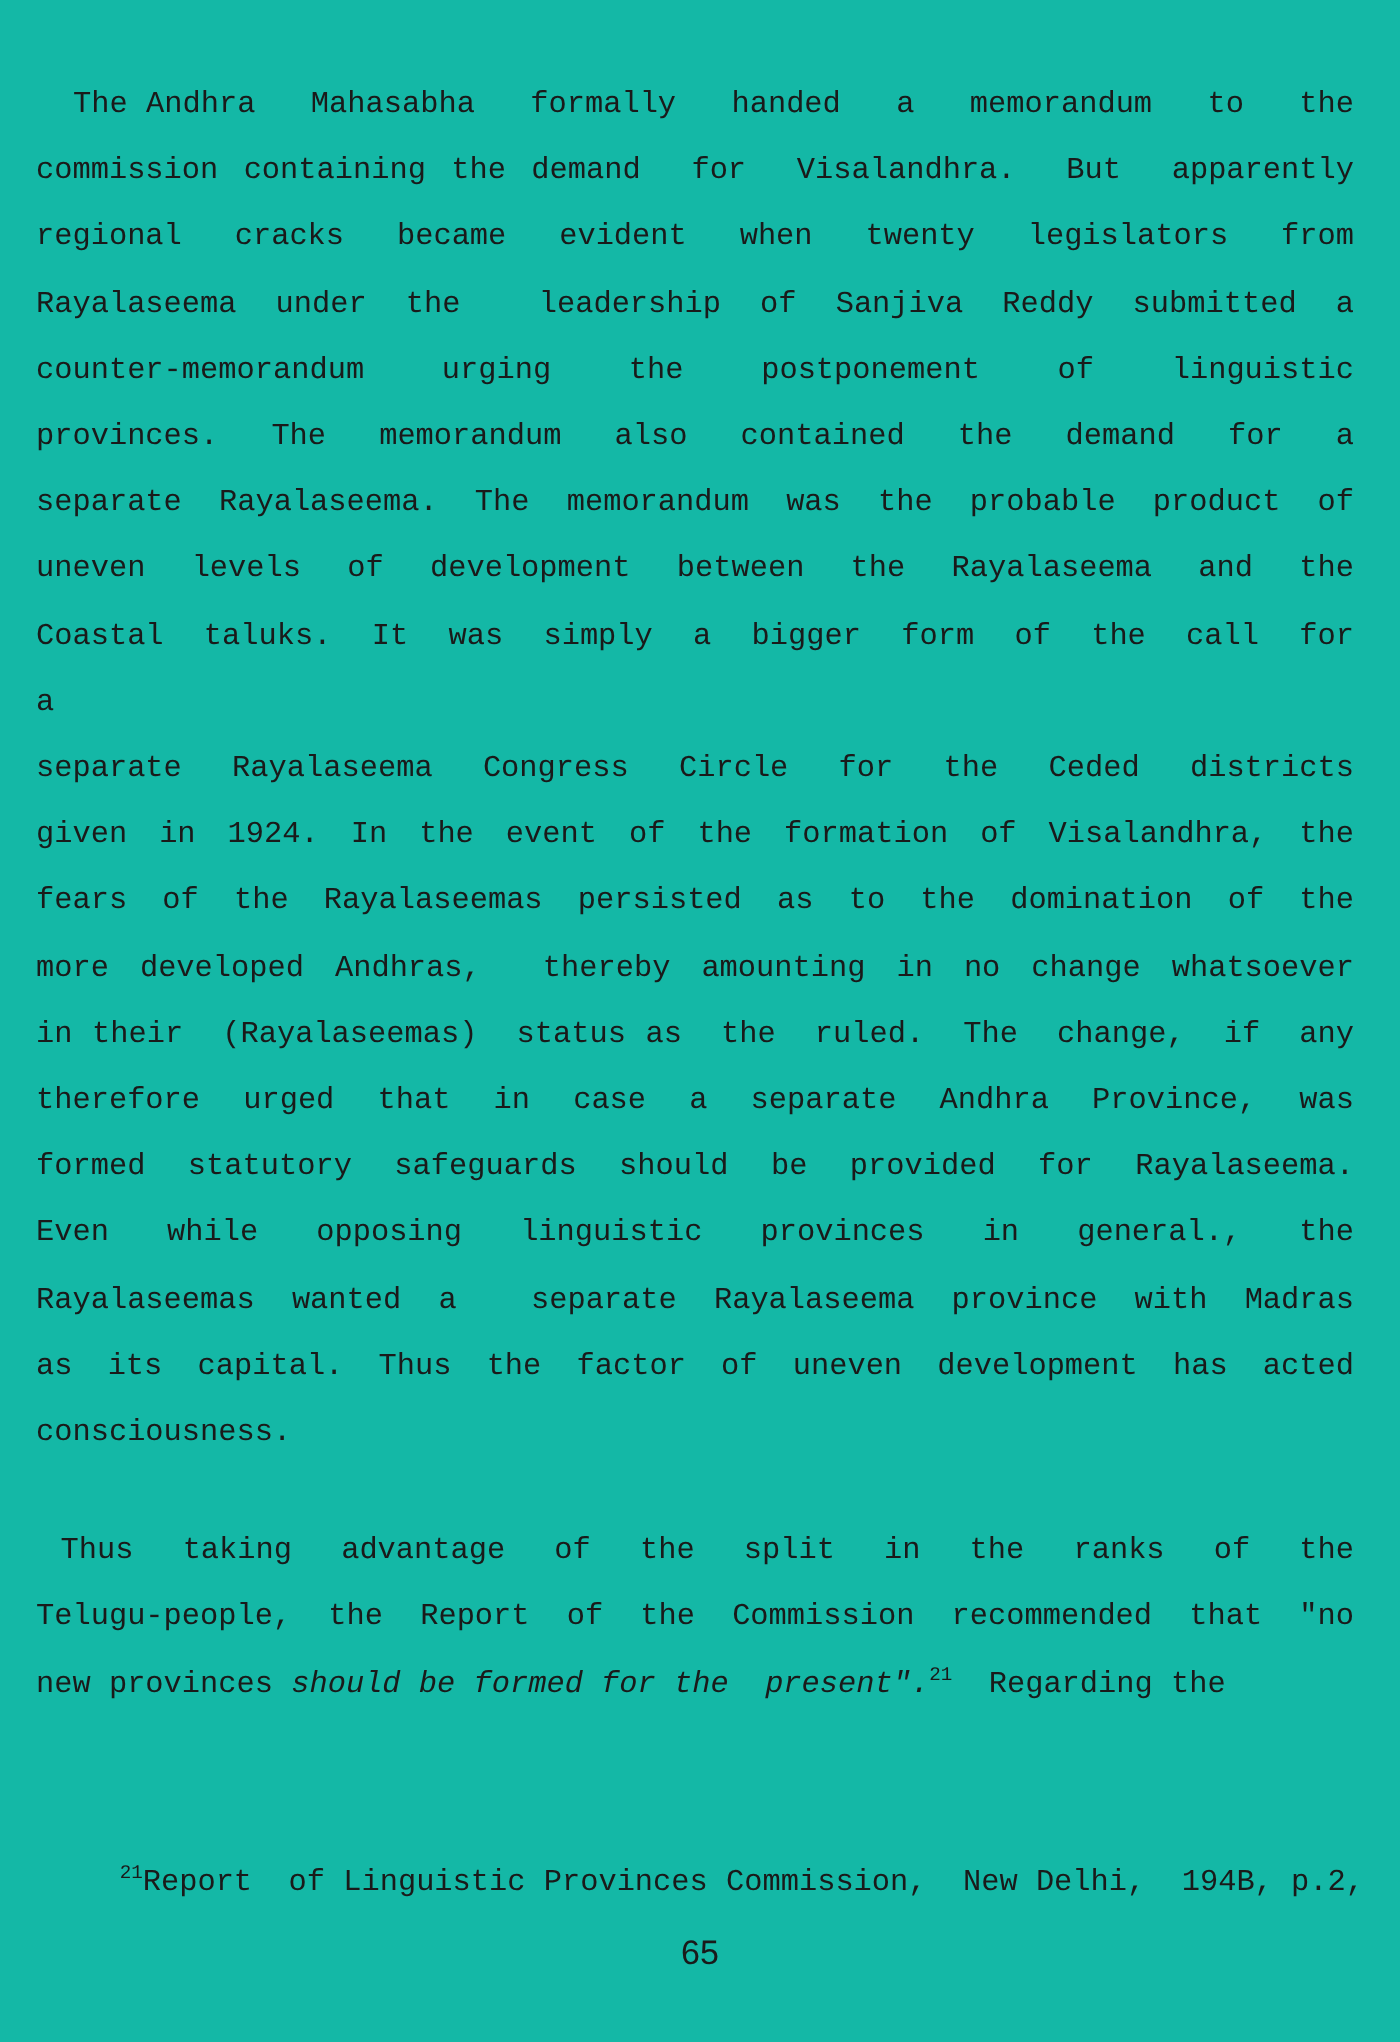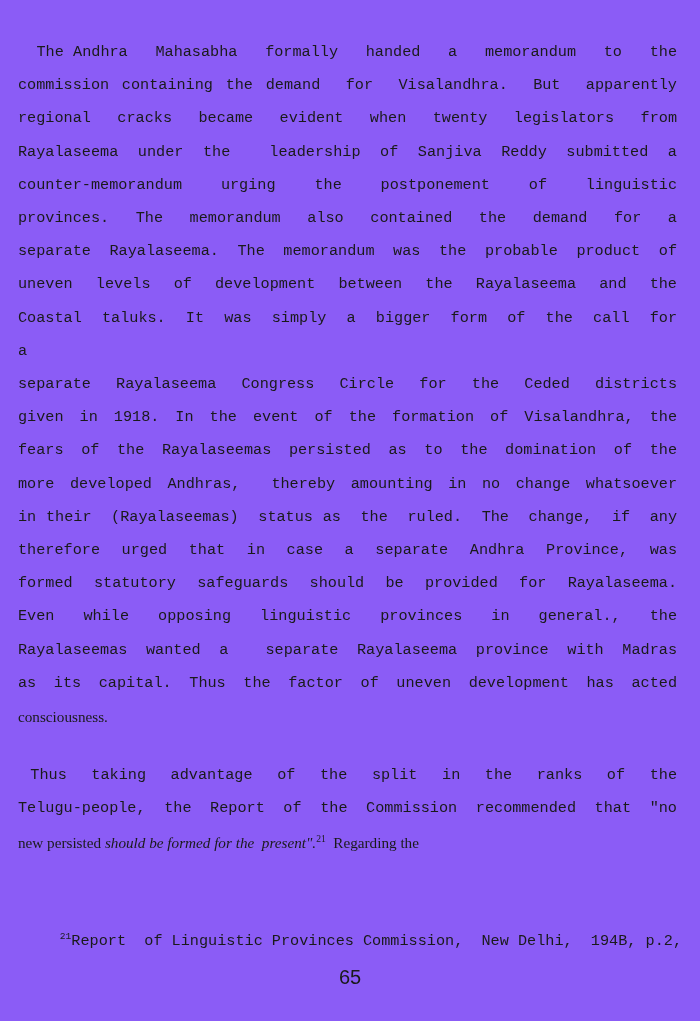--- a/index.html
+++ b/index.html
@@ -15,21 +15,21 @@
     color: #1a1a1a;
     -webkit-font-smoothing: none;
   }
 
   .page {
     position: absolute;
     left: 0;
     top: 0;
     width: 700px;
     height: 1021px;
-    background: #8b5cf6;
+    background: #14b8a6;
     overflow: hidden;
   }
 
   .body-block {
     position: absolute;
     left: 18px;
     top: 36px;
     width: 659px;
   }
 
@@ -40,21 +40,20 @@
     text-align-last: justify;
     font-size: 15.2px;
     line-height: 33.2px;
     letter-spacing: 0px;
     white-space: pre-wrap;
     word-spacing: 0px;
   }
   .ln.last {
     text-align: right;
     text-align-last: left;
-    font-family: Liberation Serif, serif;
   }
   .ln.indent {
     text-indent: 0;
   }
 
   .para-gap {
     display: block;
     height: 26px;
   }
 
@@ -83,21 +82,21 @@
     font-size: 9.6px;
   }
 
   .page-number {
     position: absolute;
     left: 0;
     top: 967px;
     width: 700px;
     text-align: center;
     font-family: "Liberation Sans", sans-serif;
-    font-size: 20px;
+    font-size: 17px;
     line-height: 20px;
     color: #1a1a1a;
   }
 </style>
 </head>
 <body>
 
 <div class="page">
 
   <div class="body-block">
@@ -106,38 +105,38 @@
       <span class="ln indent">  The Andhra   Mahasabha   formally   handed   a   memorandum   to   the</span>
       <span class="ln">commission containing the demand  for  Visalandhra.  But  apparently</span>
       <span class="ln">regional  cracks  became  evident  when  twenty  legislators  from</span>
       <span class="ln">Rayalaseema under the  leadership of Sanjiva Reddy submitted a</span>
       <span class="ln">counter-memorandum   urging   the   postponement   of   linguistic</span>
       <span class="ln">provinces.  The  memorandum  also  contained  the  demand  for  a</span>
       <span class="ln">separate Rayalaseema. The memorandum was the probable product of</span>
       <span class="ln">uneven  levels  of  development  between  the  Rayalaseema  and  the</span>
       <span class="ln">Coastal  taluks.  It  was  simply  a  bigger  form  of  the  call  for  a</span>
       <span class="ln">separate  Rayalaseema  Congress  Circle  for  the  Ceded  districts</span>
-      <span class="ln">given in 1918. In the event of the formation of Visalandhra, the</span>
+      <span class="ln">given in 1924. In the event of the formation of Visalandhra, the</span>
       <span class="ln">fears of the Rayalaseemas persisted as to the domination of the</span>
       <span class="ln">more developed Andhras,  thereby amounting in no change whatsoever</span>
       <span class="ln">in their  (Rayalaseemas)  status as  the  ruled.  The  change,  if  any</span>
       <span class="ln">therefore  urged  that  in  case  a  separate  Andhra  Province,  was</span>
       <span class="ln">formed  statutory  safeguards  should  be  provided  for  Rayalaseema.</span>
       <span class="ln">Even  while  opposing  linguistic  provinces  in  general.,  the</span>
       <span class="ln">Rayalaseemas wanted a  separate Rayalaseema province with Madras</span>
       <span class="ln">as its capital. Thus the factor of uneven development has acted</span>
       <span class="ln last">consciousness.</span>
     </div>
 
     <span class="para-gap"></span>
 
     <div>
       <span class="ln indent"> Thus  taking  advantage  of  the  split  in  the  ranks  of  the</span>
       <span class="ln">Telugu-people,  the  Report  of  the  Commission  recommended  that  "no</span>
-      <span class="ln last"><span>new persisted </span><span class="ital">should be formed for the  present".</span><sup class="fn">21</sup><span>  Regarding the</span></span>
+      <span class="ln last"><span>new provinces </span><span class="ital">should be formed for the  present".</span><sup class="fn">21</sup><span>  Regarding the</span></span>
     </div>
 
   </div>
 
   <div class="footnote"><sup class="fn">21</sup><span>Report  of Linguistic Provinces Commission,  New Delhi,  194B, p.2,</span></div>
 
   <div class="page-number">65</div>
 
 </div>
 

